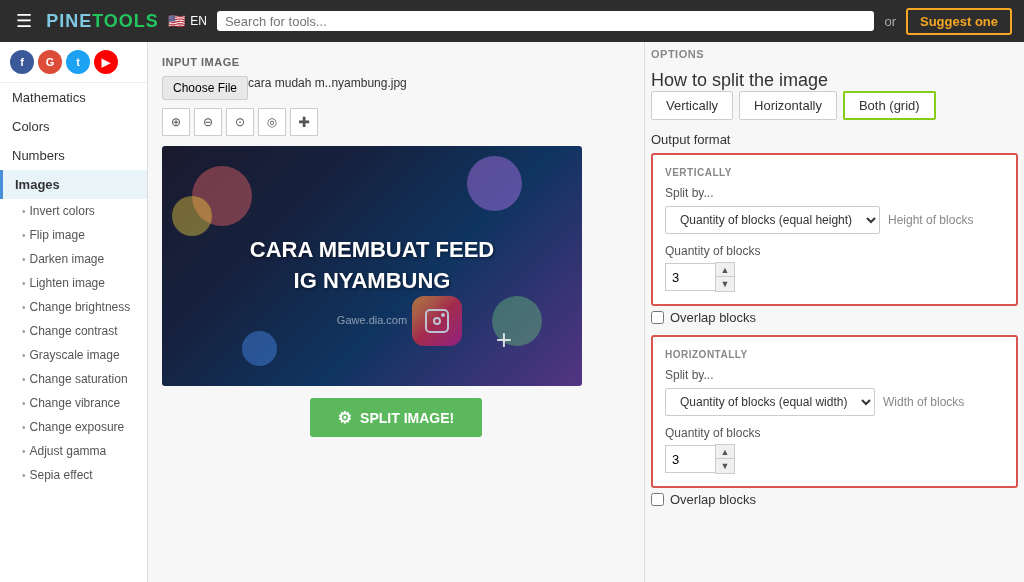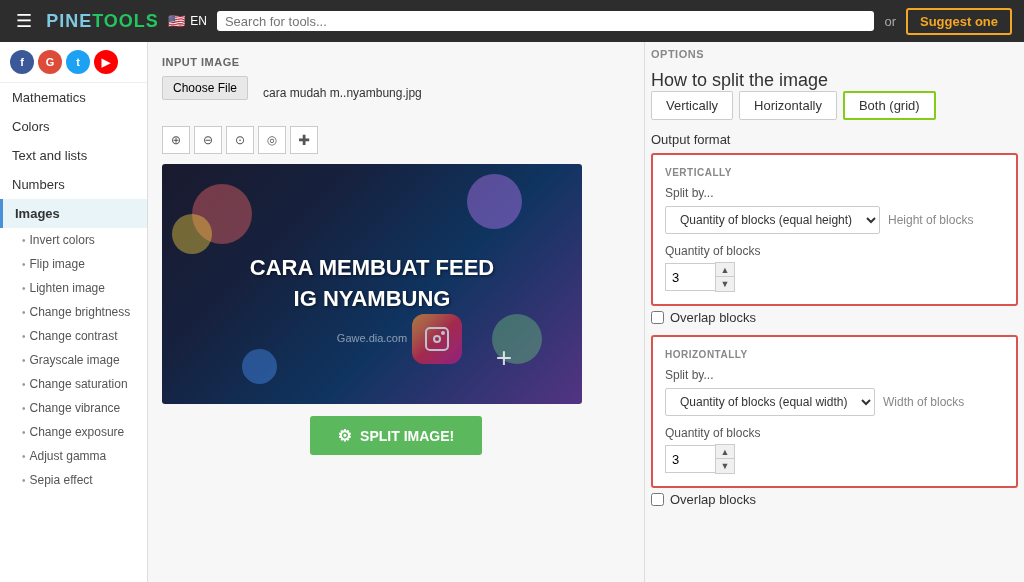--- a/index.html
+++ b/index.html
@@ -136,23 +136,23 @@
       font-size: 11px;
       font-weight: bold;
       color: #666;
       text-transform: uppercase;
       letter-spacing: 0.5px;
       margin-bottom: 8px;
     }
 
     .file-input-row {
       display: flex;
-      align-items: flex-end;
-      gap: 15px;
-      margin-bottom: 26px;
+      align-items: flex-start;
+      gap: 0;
+      margin-bottom: 8px;
     }
     .choose-file-btn {
       background: #e8e8e8;
       border: 1px solid #ccc;
       padding: 4px 10px;
       font-size: 12px;
       cursor: pointer;
       border-radius: 2px;
     }
     .file-name {
@@ -417,25 +417,25 @@
 
   <div class="sidebar">
     <div class="social-icons">
       <div class="social-icon si-fb">f</div>
       <div class="social-icon si-gp">G</div>
       <div class="social-icon si-tw">t</div>
       <div class="social-icon si-yt">▶</div>
     </div>
     <div class="nav-item">Mathematics</div>
     <div class="nav-item">Colors</div>
-    <div class="nav-item">Text and lists</div>
     <div class="nav-item">Numbers</div>
     <div class="nav-item active">Images</div>
     <div class="nav-sub-item">Invert colors</div>
     <div class="nav-sub-item">Flip image</div>
+    <div class="nav-sub-item">Darken image</div>
     <div class="nav-sub-item">Lighten image</div>
     <div class="nav-sub-item">Change brightness</div>
     <div class="nav-sub-item">Change contrast</div>
     <div class="nav-sub-item">Grayscale image</div>
     <div class="nav-sub-item">Change saturation</div>
     <div class="nav-sub-item">Change vibrance</div>
     <div class="nav-sub-item">Change exposure</div>
     <div class="nav-sub-item">Adjust gamma</div>
     <div class="nav-sub-item">Sepia effect</div>
   </div>

